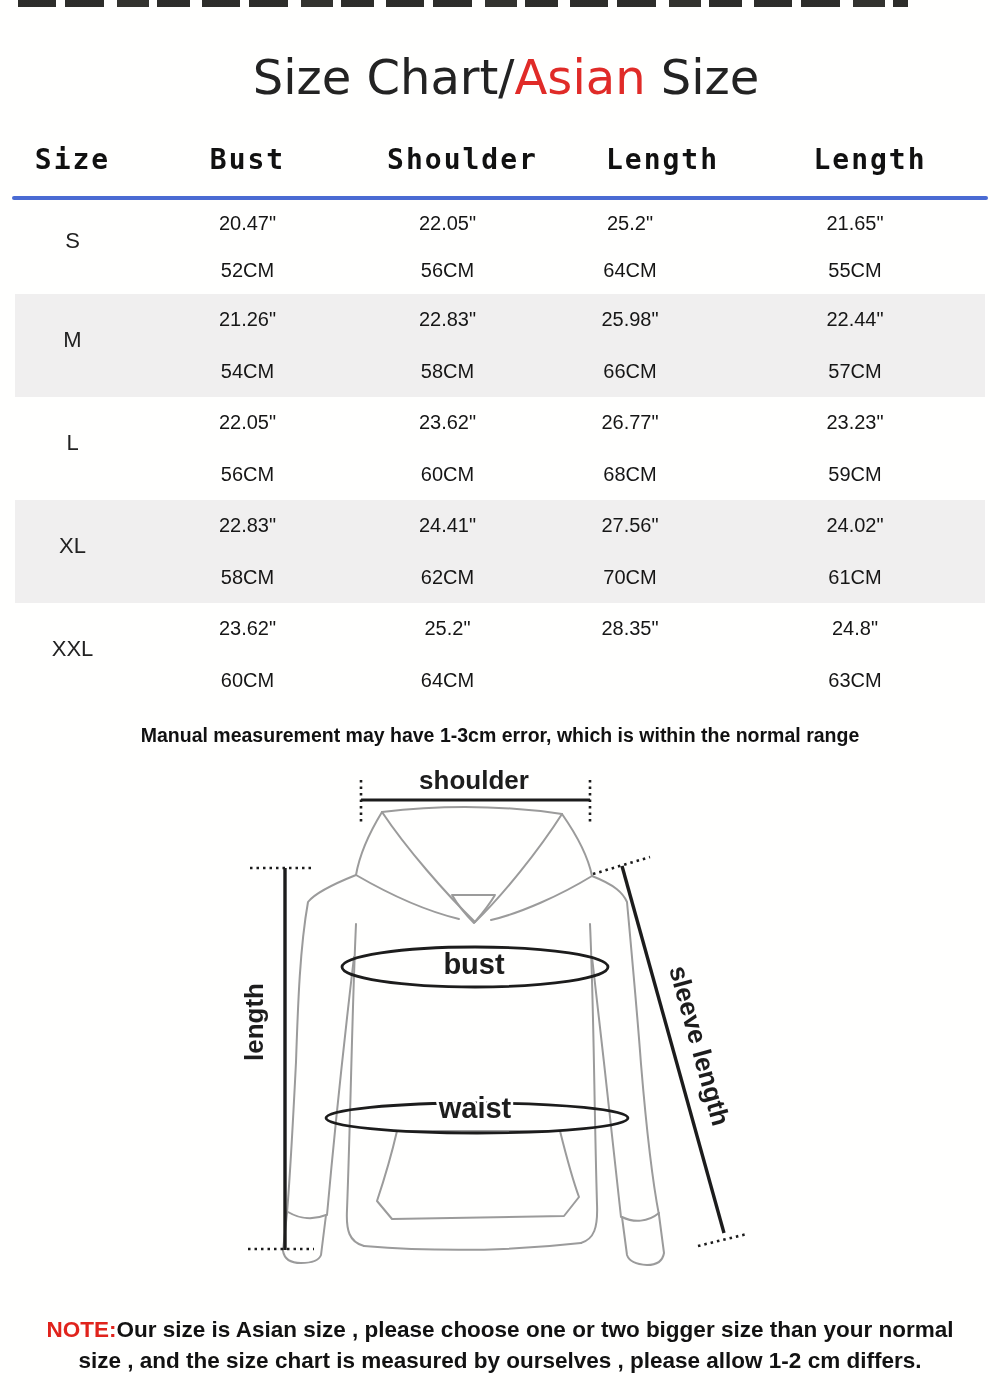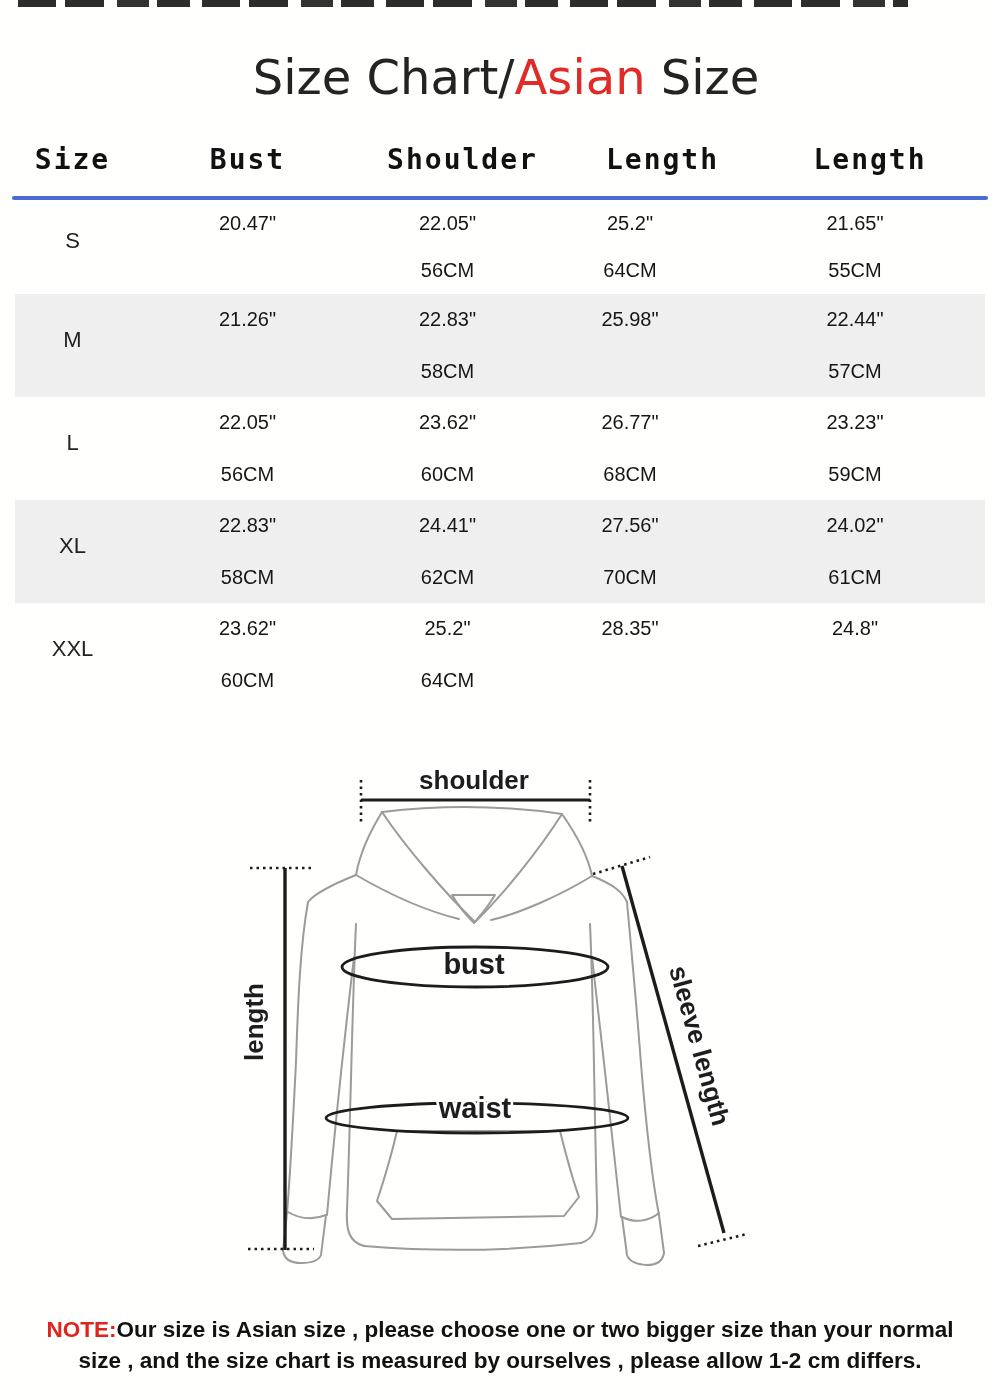--- a/index.html
+++ b/index.html
@@ -107,20 +107,21 @@
 
   <div class="divider"></div>
 
   <div class="tbody">
 
     <div class="trow first">
       <div class="grid-row">
         <div class="size-cell">S</div>
         <div class="vcell">
             <div class="line">20.47"</div>
+            <div class="line">52CM</div>
           </div>
         <div class="vcell">
             <div class="line">22.05"</div>
             <div class="line">56CM</div>
           </div>
         <div class="vcell col-length">
             <div class="line">25.2"</div>
             <div class="line">64CM</div>
           </div>
         <div class="vcell col-sleeve">
@@ -128,27 +129,29 @@
             <div class="line">55CM</div>
           </div>
       </div>
     </div>
 
     <div class="trow shaded">
       <div class="grid-row">
         <div class="size-cell">M</div>
         <div class="vcell">
             <div class="line">21.26"</div>
+            <div class="line">54CM</div>
           </div>
         <div class="vcell">
             <div class="line">22.83"</div>
             <div class="line">58CM</div>
           </div>
         <div class="vcell col-length">
             <div class="line">25.98"</div>
+            <div class="line">66CM</div>
           </div>
         <div class="vcell col-sleeve">
             <div class="line">22.44"</div>
             <div class="line">57CM</div>
           </div>
       </div>
     </div>
 
     <div class="trow">
       <div class="grid-row">
@@ -203,26 +206,28 @@
           </div>
         <div class="vcell">
             <div class="line">25.2"</div>
             <div class="line">64CM</div>
           </div>
         <div class="vcell col-length">
             <div class="line">28.35"</div>
           </div>
         <div class="vcell col-sleeve">
             <div class="line">24.8"</div>
+            <div class="line">63CM</div>
           </div>
       </div>
     </div>
 
   </div>
 
+  <div class="measure-note">Manual measurement may have 1-3cm error, which is within the normal range</div>
 
   <svg class="diagram" viewBox="0 0 540 520">
 
     <g class="garment">
 
       <path d="M152,60 Q243,49 332,62"></path>
       <path d="M152,60 C141,78 130,100 126,123"></path>
       <path d="M332,62 C346,82 358,104 362,124"></path>
       <path d="M152,60 C176,96 216,142 245,170"></path>
       <path d="M332,62 C309,98 273,143 245,170"></path>

